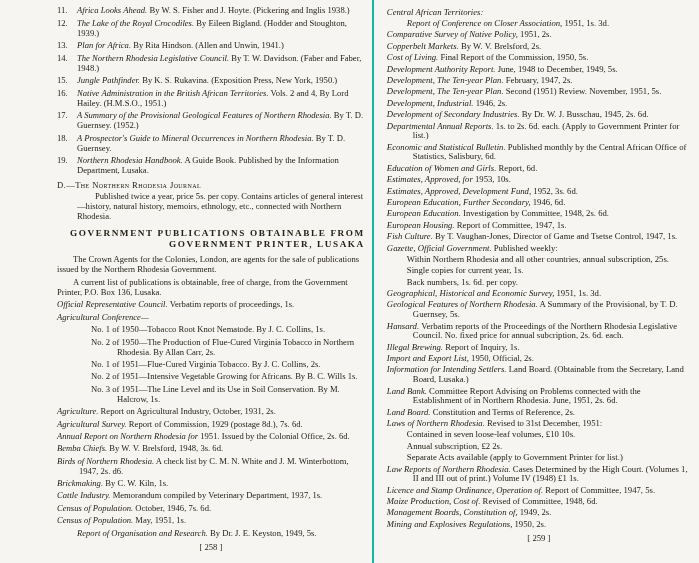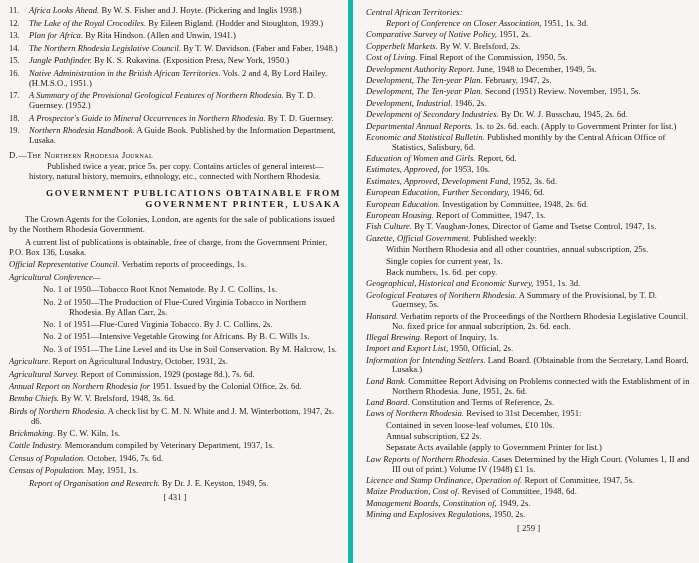--- a/index.html
+++ b/index.html
@@ -1,22 +1,22 @@
 <!DOCTYPE html>
 <html><head>
 <meta charset="utf-8">
 <style>
   html,body{margin:0;padding:0;background:#f6f5f1;}
   .spread{position:relative;width:699px;height:563px;background:#f6f5f1;
     font-family:"Liberation Serif","DejaVu Serif",serif;color:#262219;
     display:flex;overflow:hidden;}
   .col{box-sizing:border-box;overflow:hidden;}
-  .col-left{width:348px;padding:5px 7px 0 9px;font-size:8.6px;line-height:10px;}
+  .col-left{width:348px;padding:5px 7px 0 9px;font-size:8.6px;line-height:10px;margin-left:48px;}
   .col-right{width:351px;padding:6px 8px 0 13px;font-size:8.7px;line-height:9.7px;
-    border-left:5px solid #14b8a6;}
+    border-left:2px solid #14b8a6;}
   p{margin:0;}
   i{font-style:italic;}
   .ni{display:flex;margin-bottom:2.5px;}
   .ni .num{flex:0 0 20px;}
   .ni .txt{flex:1;}
   .jhead{margin-top:5px;font-variant:small-caps;letter-spacing:.4px;}
   .jbody{margin-left:20px;text-indent:18px;margin-top:1px;}
   .ghead{text-align:right;font-weight:bold;letter-spacing:1.6px;
     font-size:9.2px;line-height:11px;margin-top:7px;}
   .para{text-indent:16px;margin-top:3.5px;}
@@ -92,21 +92,21 @@
     <p class="en"><i>Agricultural Survey.</i> <span>Report of Commission, 1929 (postage 8d.), 7s. 6d.</span></p>
     <p class="en"><i>Annual Report on Northern Rhodesia for</i> <span>1951. Issued by the Colonial Office, 2s. 6d.</span></p>
     <p class="en"><i>Bemba Chiefs.</i> <span>By W. V. Brelsford, 1948, 3s. 6d.</span></p>
     <p class="en"><i>Birds of Northern Rhodesia.</i> <span>A check list by C. M. N. White and J. M. Winterbottom, 1947, 2s. d6.</span></p>
     <p class="en"><i>Brickmaking.</i> <span>By C. W. Kiln, 1s.</span></p>
     <p class="en"><i>Cattle Industry.</i> <span>Memorandum compiled by Veterinary Department, 1937, 1s.</span></p>
     <p class="en"><i>Census of Population.</i> <span>October, 1946, 7s. 6d.</span></p>
     <p class="en"><i>Census of Population.</i> <span>May, 1951, 1s.</span></p>
     <p class="en sub"><i>Report of Organisation and Research.</i> <span>By Dr. J. E. Keyston, 1949, 5s.</span></p>
 
-    <p class="pageno">[ 431 ]</p>
+    <p class="pageno">[ 258 ]</p>
   </div>
 
   <div class="col col-right">
 
     <p class="en"><i>Central African Territories:</i></p>
     <p class="en sub"><i>Report of Conference on Closer Association,</i> <span>1951, 1s. 3d.</span></p>
     <p class="en"><i>Comparative Survey of Native Policy,</i> <span>1951, 2s.</span></p>
     <p class="en"><i>Copperbelt Markets.</i> <span>By W. V. Brelsford, 2s.</span></p>
     <p class="en"><i>Cost of Living.</i> <span>Final Report of the Commission, 1950, 5s.</span></p>
     <p class="en"><i>Development Authority Report.</i> <span>June, 1948 to December, 1949, 5s.</span></p>

